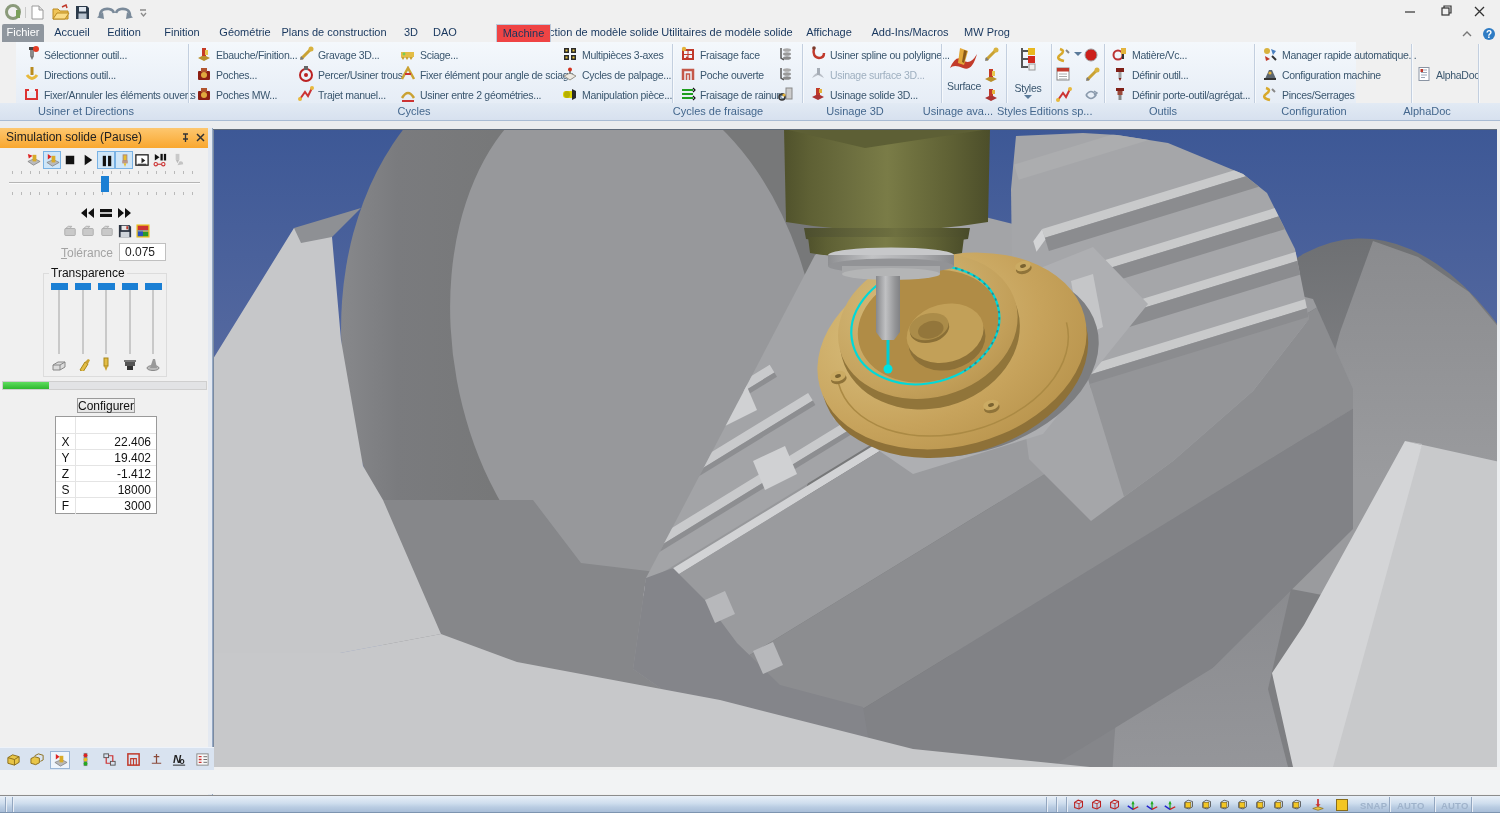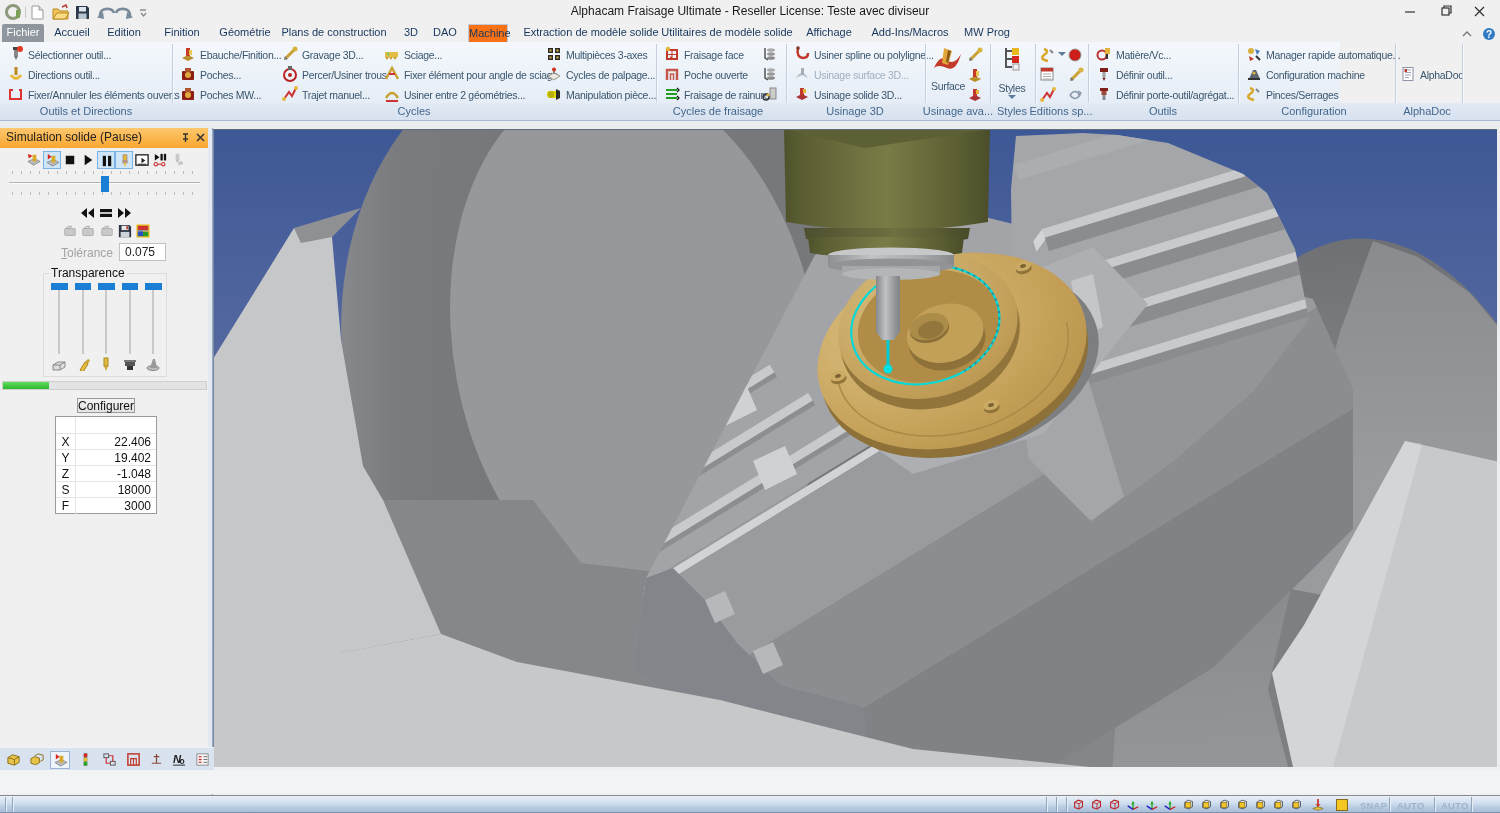--- a/index.html
+++ b/index.html
@@ -1,20 +1,20 @@
 <!DOCTYPE html>
 <html><head><meta charset="utf-8"><style>
 *{margin:0;padding:0;box-sizing:border-box}
 html,body{width:1500px;height:813px;overflow:hidden;font-family:"Liberation Sans",sans-serif;background:#f0f0f0}
 .abs{position:absolute}
 #titlebar{position:absolute;left:0;top:0;width:1500px;height:24px;background:#f0f0f0}
 #title{position:absolute;left:0;top:4px;width:1500px;text-align:center;font-size:12px;color:#1a1a1a}
 #tabrow{position:absolute;left:0;top:24px;width:1500px;height:18px;background:#f0f0f0}
 .tab{position:absolute;top:0;height:18px;font-size:11px;color:#17365d;text-align:center;line-height:17px;white-space:nowrap}
-#ribbon{position:absolute;left:0;top:42px;width:1340px;height:61px;background:linear-gradient(#f4f8fc,#e6edf6)}
+#ribbon{position:absolute;left:16px;top:42px;width:1340px;height:61px;background:linear-gradient(#f4f8fc,#e6edf6)}
 #labelstrip{position:absolute;left:0;top:103px;width:1500px;height:17px;background:linear-gradient(#e2eaf4,#d7e1ef)}
 #ribbonline{position:absolute;left:0;top:120px;width:1500px;height:1px;background:#a9bcd4}
 #ribbongap{position:absolute;left:0;top:121px;width:1500px;height:8px;background:#ebedef}
 .glabel{position:absolute;top:2px;font-size:11px;color:#44678d;text-align:center;white-space:nowrap;transform:translateX(-50%)}
 .gsep{position:absolute;top:44px;height:75px;width:1px;background:#c3cfdf;box-shadow:1px 0 0 #f6f9fc}
 .ri{position:absolute;font-size:10.5px;letter-spacing:-0.3px;color:#3a566e;white-space:nowrap;line-height:16px}
 .ri svg{vertical-align:-3px;margin-right:4px}
 .gray{color:#9fb0c0}
 #panel{position:absolute;left:0;top:128px;width:208px;height:620px;background:#f0f0f0}
 #ptitle{position:absolute;left:0;top:0;width:208px;height:20px;background:linear-gradient(#fdc76f,#f9a72f);font-size:12px;color:#222;line-height:19px;padding-left:6px}
@@ -37,21 +37,20 @@
         <path d="M57 3 l4 -2 1 3" fill="none" stroke="#c0392b" stroke-width="1.5"></path>
         <path d="M71 2 h11 l2 2 v11 h-13 Z" fill="#2b3a4a"></path>
         <rect x="74" y="3" width="7" height="4.5" fill="#dfe6ee"></rect>
         <rect x="73.5" y="9.5" width="8" height="5.5" fill="#b9c4d0"></rect>
         <path d="M95 12 q0 -8 9 -7 q4 0.5 5 4" fill="none" stroke="#7a8a9a" stroke-width="2.6"></path>
         <path d="M92 13.5 l7 1.5 -1 -7 Z" fill="#7a8a9a"></path>
         <path d="M125 12 q0 -8 -9 -7 q-4 0.5 -5 4" fill="none" stroke="#7a8a9a" stroke-width="2.6"></path>
         <path d="M128 13.5 l-7 1.5 1 -7 Z" fill="#7a8a9a"></path>
         <path d="M135 6 h6 M136 9 l2.5 3 2.5 -3" fill="none" stroke="#8a8a8a" stroke-width="1.3"></path>
       </svg></div>
-    <div id="title">Alphacam Fraisage Ultimate - Reseller License: Teste avec diviseur</div>
     <svg class="abs" style="left:1390px;top:0" width="110" height="24" viewBox="0 0 110 24">
       <path d="M15 12 h10" stroke="#333" stroke-width="1.2"></path>
       <rect x="52" y="8" width="7" height="7" fill="none" stroke="#333" stroke-width="1.2"></rect>
       <path d="M54 8 v-2 h7 v7 h-2" fill="none" stroke="#333" stroke-width="1.2"></path>
       <path d="M85 7 l9 9 M94 7 l-9 9" stroke="#333" stroke-width="1.3"></path>
     </svg>
   </div>
 <div id="tabrow">
     <div class="tab" style="left:2px;width:42px;background:#8f969e;color:#fff;border-radius:2px 2px 0 0">Fichier</div>
     <div class="tab" style="left:72px;transform:translateX(-50%)">Accueil</div>
@@ -59,21 +58,21 @@
     <div class="tab" style="left:182px;transform:translateX(-50%)">Finition</div>
     <div class="tab" style="left:245px;transform:translateX(-50%)">Géométrie</div>
     <div class="tab" style="left:334px;transform:translateX(-50%)">Plans de construction</div>
     <div class="tab" style="left:411px;transform:translateX(-50%)">3D</div>
     <div class="tab" style="left:445px;transform:translateX(-50%)">DAO</div>
     <div class="tab" style="left:591px;transform:translateX(-50%)">Extraction de modèle solide</div>
     <div class="tab" style="left:727px;transform:translateX(-50%)">Utilitaires de modèle solide</div>
     <div class="tab" style="left:829px;transform:translateX(-50%)">Affichage</div>
     <div class="tab" style="left:910px;transform:translateX(-50%)">Add-Ins/Macros</div>
     <div class="tab" style="left:987px;transform:translateX(-50%)">MW Prog</div>
-    <div class="tab" style="left:468px;width:40px;background:#f97316;border:1px solid #bccadb;border-bottom:none;color:#17365d">Machine</div>
+    <div class="tab" style="left:496px;width:55px;background:#ef4444;border:1px solid #bccadb;border-bottom:none;color:#17365d">Machine</div>
     <svg class="abs" style="left:1460px;top:3px" width="40" height="14" viewBox="0 0 40 14">
       <path d="M3 9 l4 -4 4 4" fill="none" stroke="#777" stroke-width="1.4"></path>
       <circle cx="29" cy="7" r="6" fill="#2f7cc4"></circle>
       <text x="29" y="11" font-size="10" fill="#fff" text-anchor="middle" font-weight="bold">?</text>
     </svg>
   </div>
 <div id="ribbon">
     <div class="ri" style="left:8px;top:4px"><svg width="16" height="16" viewBox="0 0 16 16">
         <rect x="6" y="1" width="4" height="9" fill="#8a8a8a"></rect>
         <rect x="5" y="1" width="6" height="3" fill="#444"></rect>
@@ -291,21 +290,21 @@
     <div class="gsep" style="left:786px;top:2px;height:76px"></div>
     <div class="gsep" style="left:925px;top:2px;height:76px"></div>
     <div class="gsep" style="left:990px;top:2px;height:76px"></div>
     <div class="gsep" style="left:1035px;top:2px;height:76px"></div>
     <div class="gsep" style="left:1088px;top:2px;height:76px"></div>
     <div class="gsep" style="left:1238px;top:2px;height:76px"></div>
     <div class="gsep" style="left:1395px;top:2px;height:76px"></div>
     <div class="gsep" style="left:1462px;top:2px;height:76px"></div>
   </div>
 <div id="labelstrip">
-    <div class="glabel" style="left:86px">Outils et Directions</div>
+    <div class="glabel" style="left:86px">Usiner et Directions</div>
     <div class="glabel" style="left:414px">Cycles</div>
     <div class="glabel" style="left:718px">Cycles de fraisage</div>
     <div class="glabel" style="left:855px">Usinage 3D</div>
     <div class="glabel" style="left:958px">Usinage ava...</div>
     <div class="glabel" style="left:1012px">Styles</div>
     <div class="glabel" style="left:1061px">Editions sp...</div>
     <div class="glabel" style="left:1163px">Outils</div>
     <div class="glabel" style="left:1314px">Configuration</div>
     <div class="glabel" style="left:1427px">AlphaDoc</div>
   </div>
@@ -485,21 +484,21 @@
       <div class="abs" style="left:0;top:16px;width:100px;height:16px;border-top:1px solid #e4e4e4;">
         <span class="abs" style="left:0;top:0;width:19px;text-align:center;line-height:16px">X</span>
         <span class="abs" style="left:19px;top:0;width:76px;text-align:right;line-height:16px;border-left:1px solid #e4e4e4;height:16px">22.406</span>
       </div>
       <div class="abs" style="left:0;top:32px;width:100px;height:16px;border-top:1px solid #e4e4e4;">
         <span class="abs" style="left:0;top:0;width:19px;text-align:center;line-height:16px">Y</span>
         <span class="abs" style="left:19px;top:0;width:76px;text-align:right;line-height:16px;border-left:1px solid #e4e4e4;height:16px">19.402</span>
       </div>
       <div class="abs" style="left:0;top:48px;width:100px;height:16px;border-top:1px solid #e4e4e4;">
         <span class="abs" style="left:0;top:0;width:19px;text-align:center;line-height:16px">Z</span>
-        <span class="abs" style="left:19px;top:0;width:76px;text-align:right;line-height:16px;border-left:1px solid #e4e4e4;height:16px">-1.048</span>
+        <span class="abs" style="left:19px;top:0;width:76px;text-align:right;line-height:16px;border-left:1px solid #e4e4e4;height:16px">-1.412</span>
       </div>
       <div class="abs" style="left:0;top:64px;width:100px;height:16px;border-top:1px solid #e4e4e4;">
         <span class="abs" style="left:0;top:0;width:19px;text-align:center;line-height:16px">S</span>
         <span class="abs" style="left:19px;top:0;width:76px;text-align:right;line-height:16px;border-left:1px solid #e4e4e4;height:16px">18000</span>
       </div>
       <div class="abs" style="left:0;top:80px;width:100px;height:16px;border-top:1px solid #e4e4e4;">
         <span class="abs" style="left:0;top:0;width:19px;text-align:center;line-height:16px">F</span>
         <span class="abs" style="left:19px;top:0;width:76px;text-align:right;line-height:16px;border-left:1px solid #e4e4e4;height:16px">3000</span>
       </div>
     </div>

